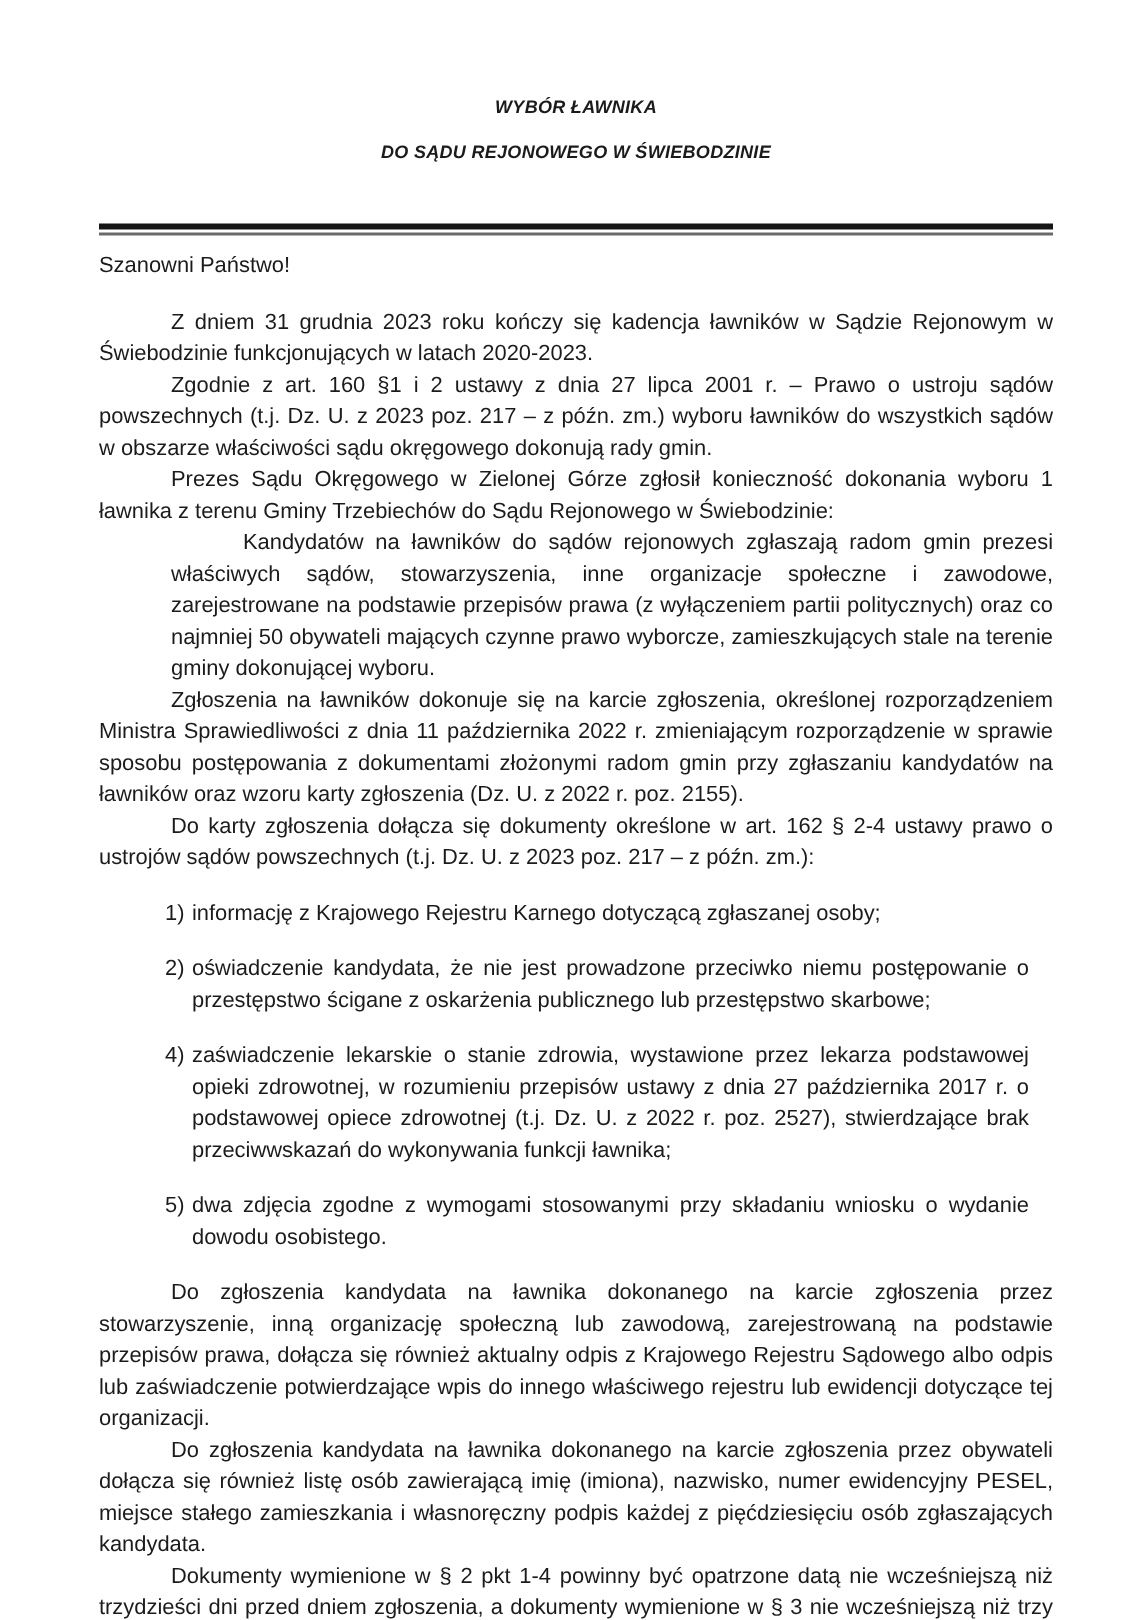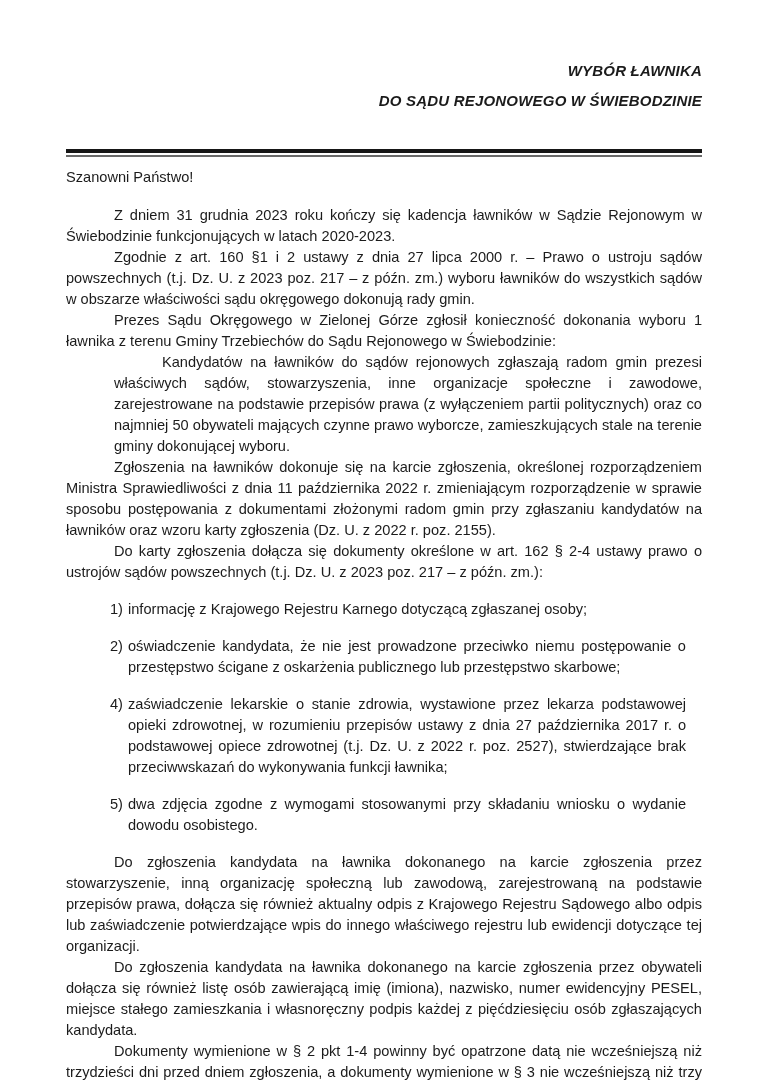--- a/index.html
+++ b/index.html
@@ -14,24 +14,24 @@
     box-sizing: border-box;
     background: #ffffff;
     padding: 56px 62px 0 66px;
     font-family: "Liberation Sans", sans-serif;
     font-size: 14.6px;
     line-height: 21px;
     color: #1b1b1b;
     overflow: hidden;
   }
   .doc-title {
-    text-align: right;
+    text-align: center;
     font-weight: bold;
     font-style: italic;
-    font-size: 15px;
+    font-size: 12px;
     line-height: 30px;
     letter-spacing: 0.2px;
   }
   .double-rule {
     margin-top: 33px;
     height: 2px;
     border-top: 4px solid #161616;
     border-bottom: 2px solid #6a6a6a;
   }
   .salutation {
@@ -81,21 +81,21 @@
     <div>DO SĄDU REJONOWEGO W ŚWIEBODZINIE</div>
   </div>
 
   <div class="double-rule"></div>
 
   <p class="salutation">Szanowni Państwo!</p>
 
   <div class="body-text">
 
     <p class="para">Z dniem 31 grudnia 2023 roku kończy się kadencja ławników w Sądzie Rejonowym w Świebodzinie funkcjonujących  w latach 2020-2023.</p>
-    <p class="para">Zgodnie z art. 160 §1 i 2 ustawy z dnia 27 lipca 2000 r. – Prawo o ustroju sądów powszechnych (t.j. Dz. U. z 2023 poz. 217 – z późn. zm.) wyboru ławników do wszystkich sądów w obszarze właściwości sądu okręgowego dokonują rady gmin.</p>
+    <p class="para">Zgodnie z art. 160 §1 i 2 ustawy z dnia 27 lipca 2001 r. – Prawo o ustroju sądów powszechnych (t.j. Dz. U. z 2023 poz. 217 – z późn. zm.) wyboru ławników do wszystkich sądów w obszarze właściwości sądu okręgowego dokonują rady gmin.</p>
     <p class="para">Prezes Sądu Okręgowego w Zielonej Górze zgłosił konieczność dokonania wyboru 1 ławnika z terenu Gminy Trzebiechów do Sądu Rejonowego w Świebodzinie:</p>
     <p class="para bold">Kandydatów na ławników do sądów rejonowych zgłaszają radom gmin prezesi właściwych sądów, stowarzyszenia, inne organizacje społeczne i zawodowe, zarejestrowane na podstawie przepisów prawa (z wyłączeniem partii politycznych) oraz co najmniej 50 obywateli  mających czynne prawo wyborcze, zamieszkujących stale na terenie gminy dokonującej wyboru.</p>
     <p class="para">Zgłoszenia na ławników dokonuje się na karcie zgłoszenia, określonej rozporządzeniem Ministra Sprawiedliwości z dnia 11 października 2022 r. zmieniającym rozporządzenie w sprawie sposobu postępowania z dokumentami złożonymi radom gmin przy zgłaszaniu kandydatów na ławników oraz wzoru karty zgłoszenia (Dz. U. z 2022 r. poz. 2155).</p>
     <p class="para">Do karty zgłoszenia dołącza się dokumenty określone w art. 162 § 2-4 ustawy prawo o ustrojów sądów powszechnych (t.j. Dz. U. z 2023 poz. 217 – z późn. zm.):</p>
 
     <ol class="num-list">
       <li>
         <span class="num">1)</span><span>informację z Krajowego Rejestru Karnego dotyczącą zgłaszanej osoby;</span>
       </li>
       <li>

